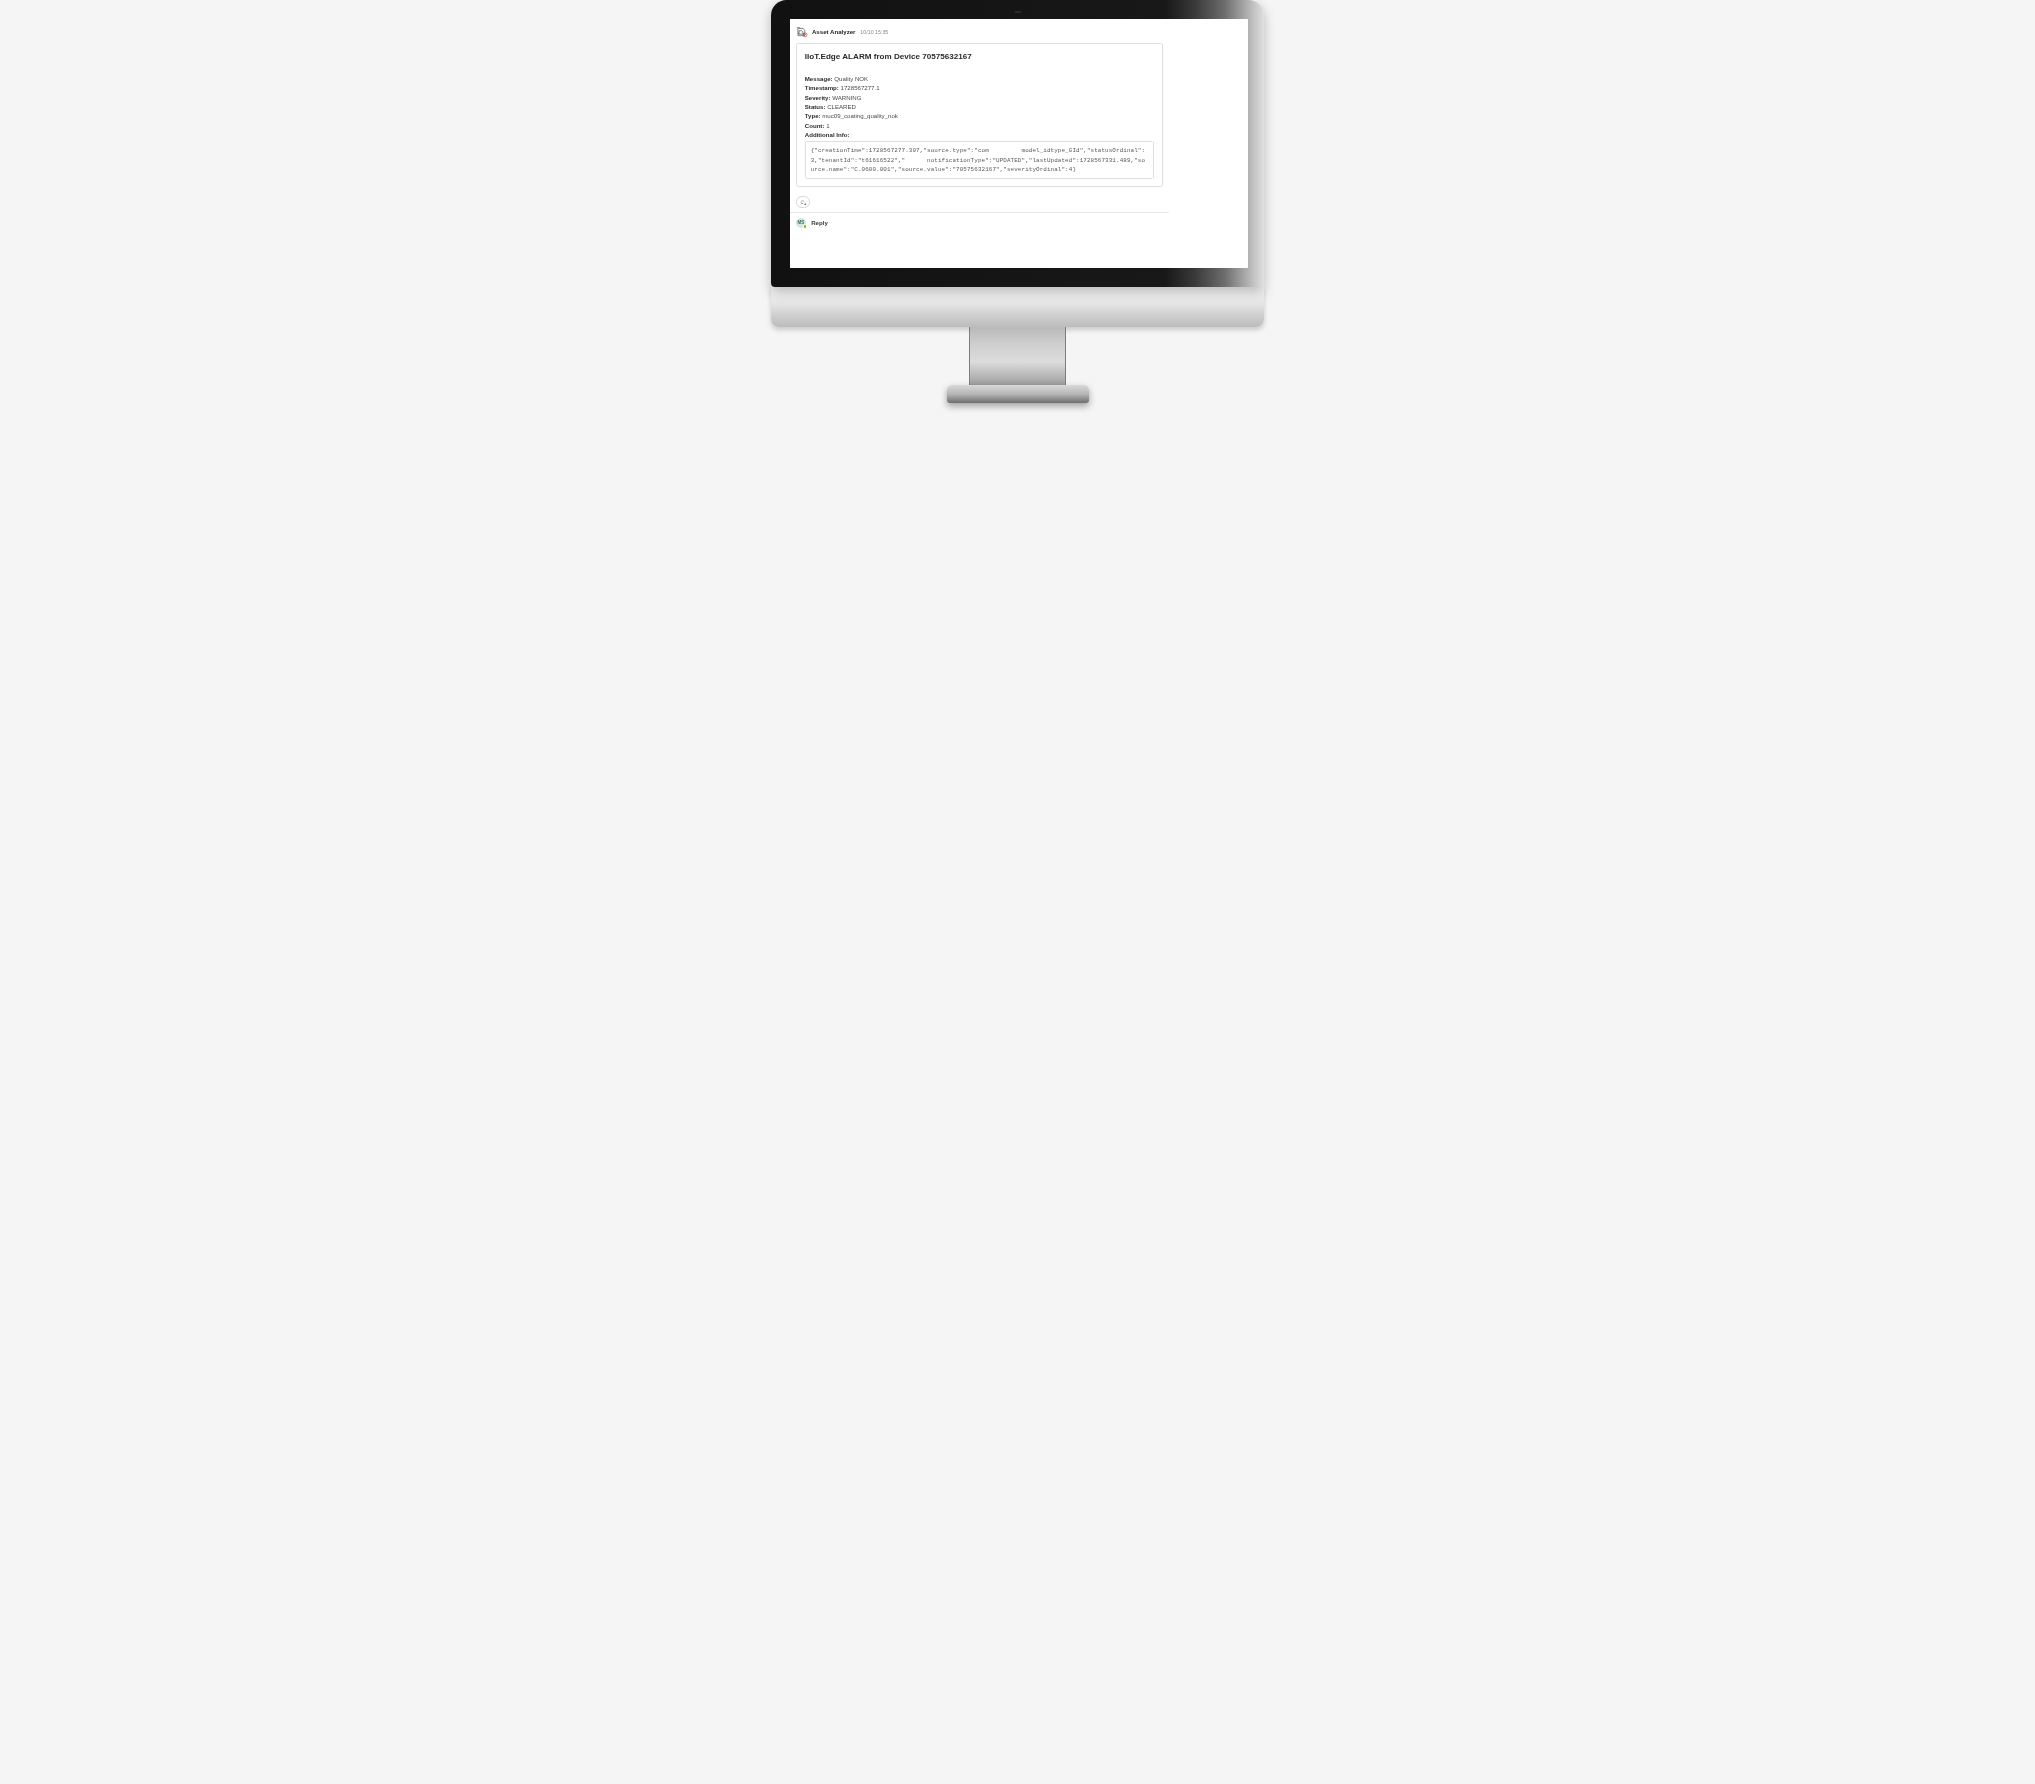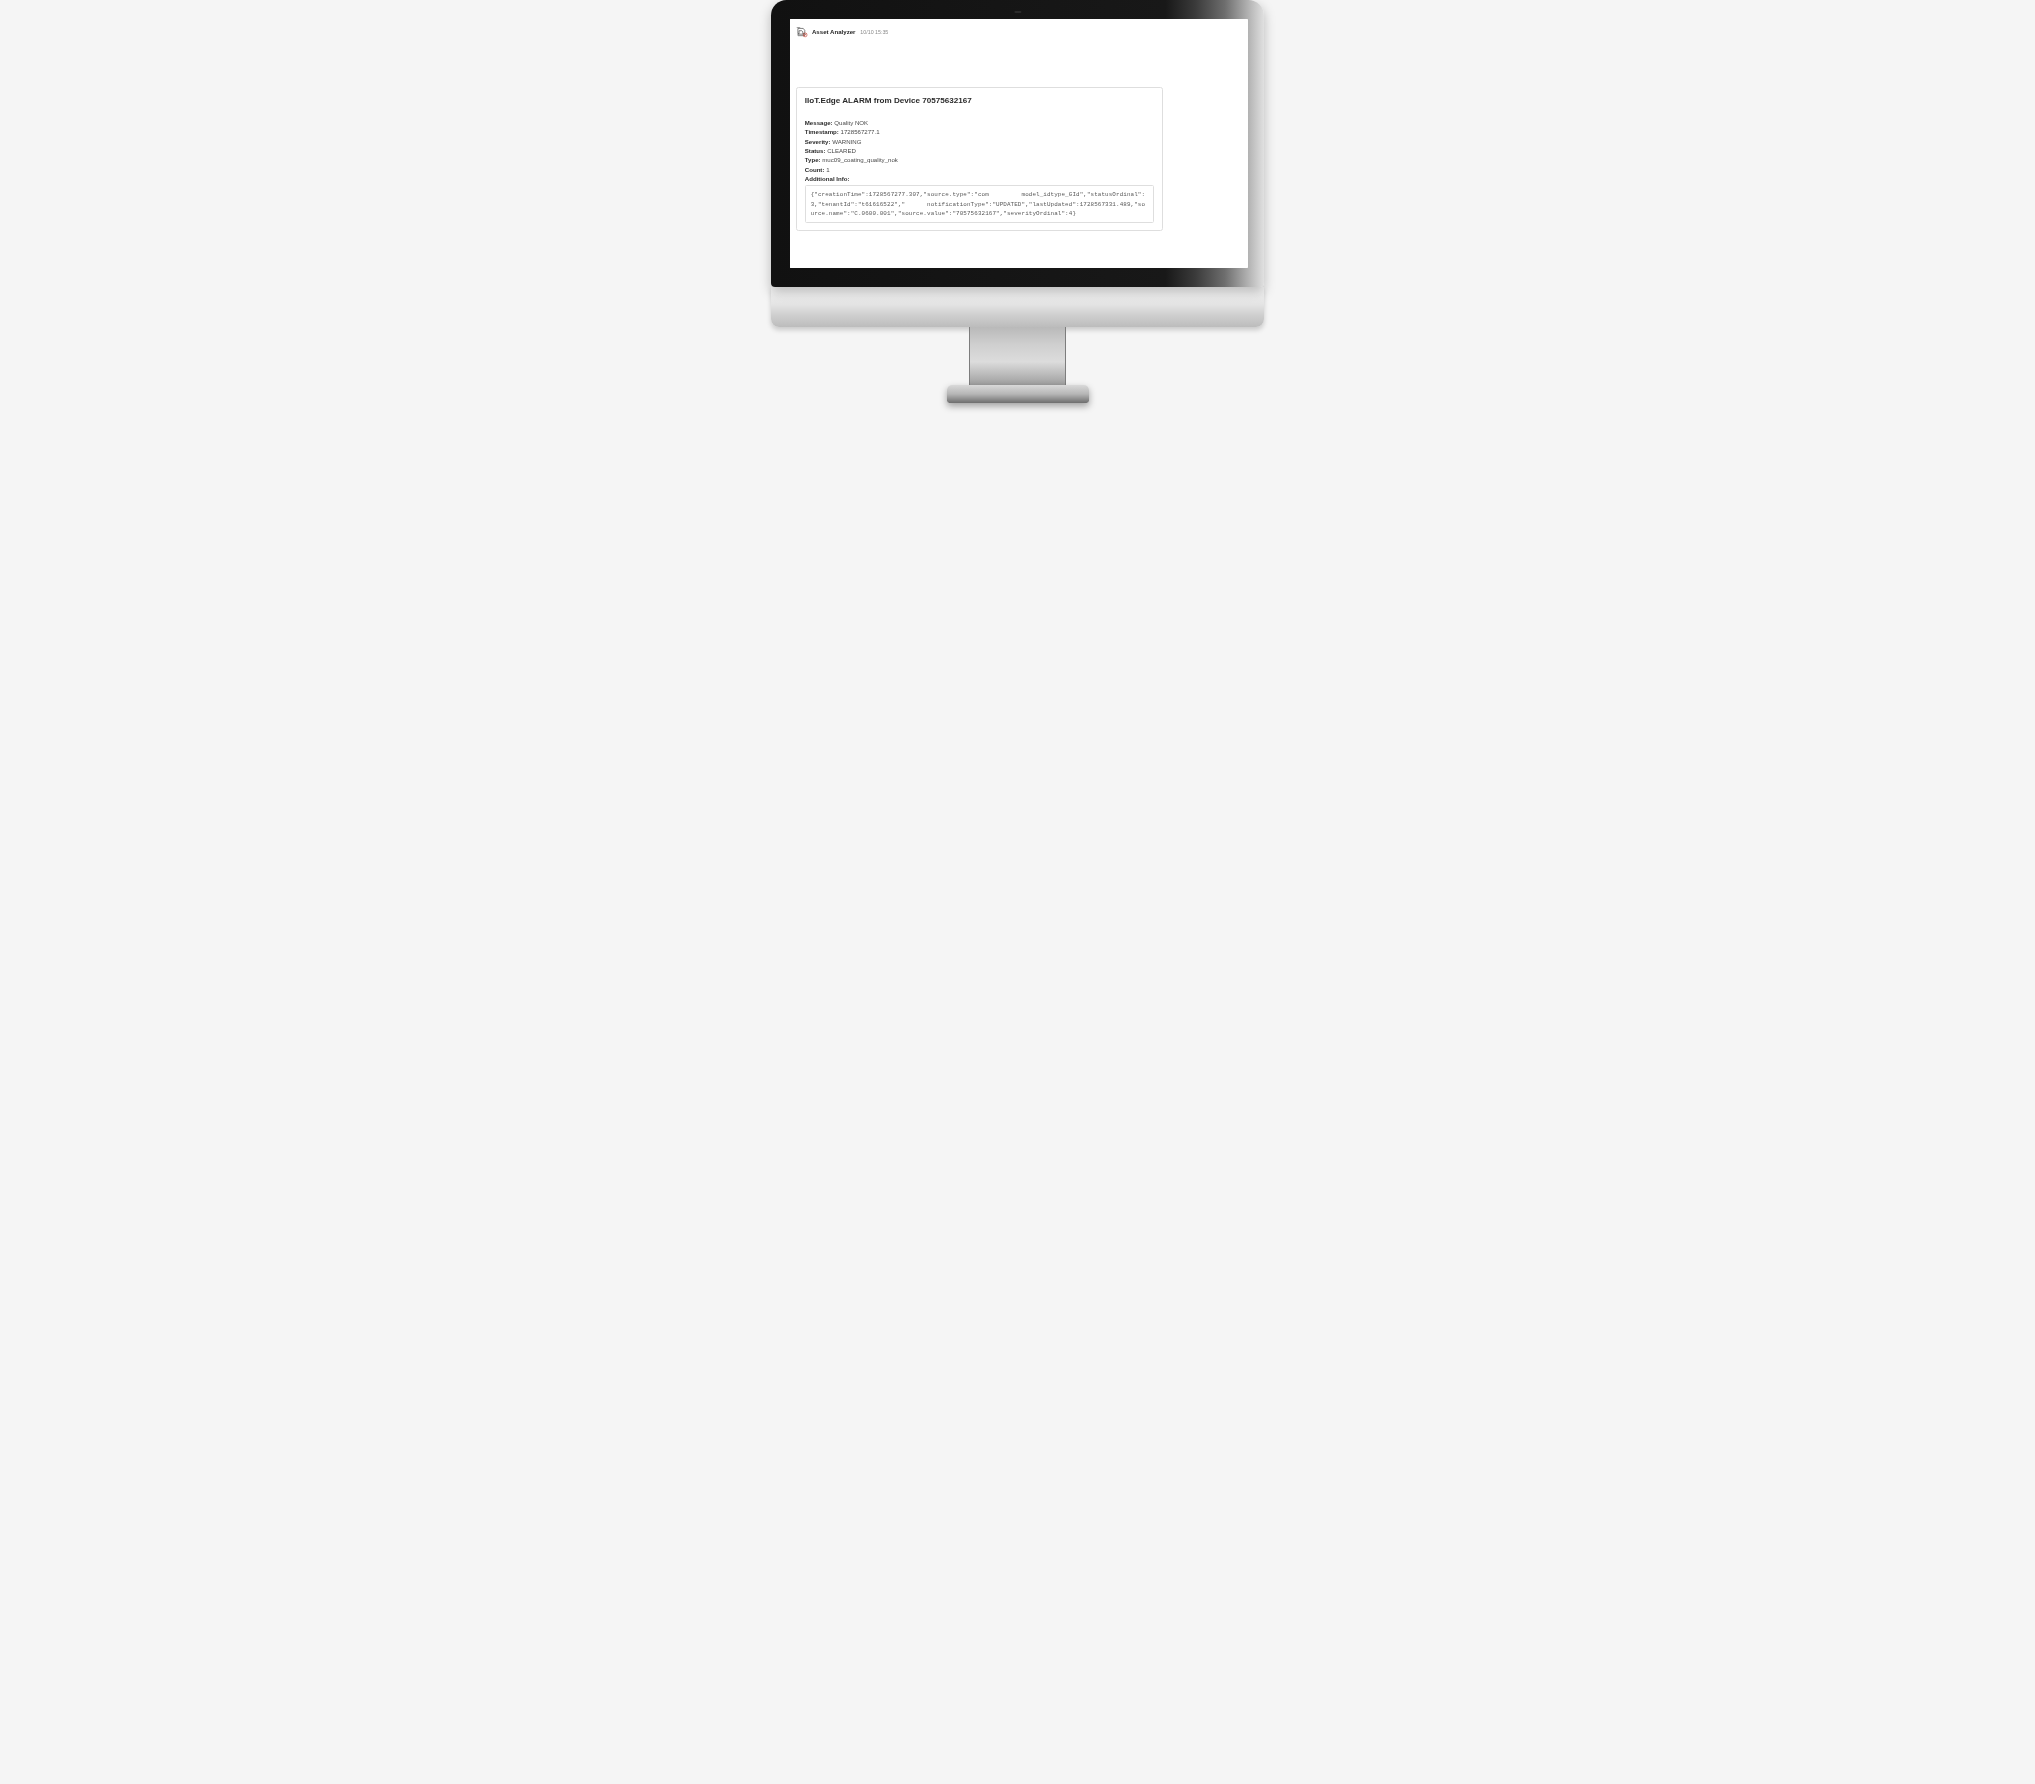--- a/index.html
+++ b/index.html
@@ -63,21 +63,20 @@
     box-shadow: 0 3.3px 7.3px rgba(0,0,0,.35);
   }
 
   
   .app {
     width: 379px;
     background: #fff;
     display: flex;
     flex-direction: column;
     padding: 4.9px 0 0 0;
-    gap: 44px;
   }
 
   .msg-header {
     display: flex; align-items: center; gap: 4.1px;
     padding: 1.6px 5.7px 5.7px 5.7px;
   }
   .bot-icon {
     width: 12.2px; height: 12.2px; position: relative;
     display:flex;align-items:center;justify-content:center;
   }

